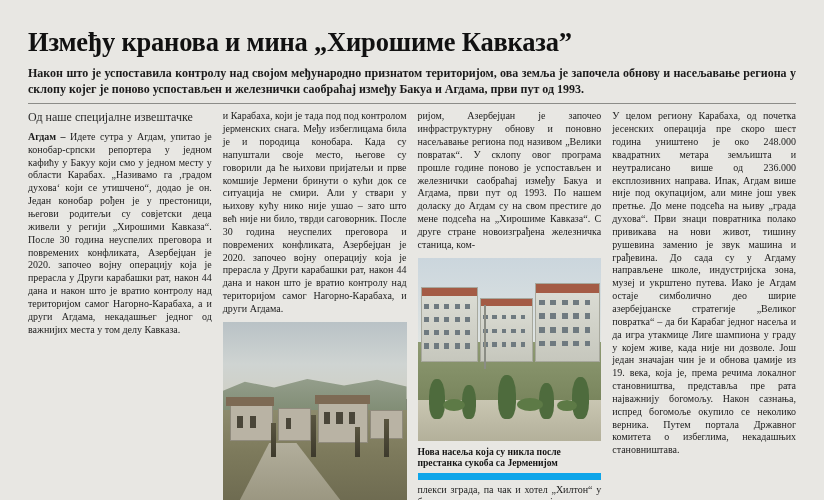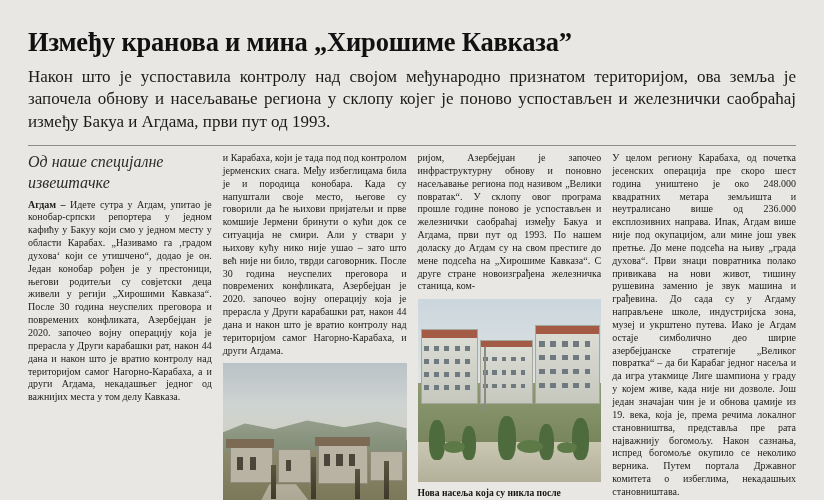--- a/index.html
+++ b/index.html
@@ -26,44 +26,43 @@
   .headline {
     font-family: "Liberation Serif", serif;
     font-size: 26.5px;
     font-weight: bold;
     letter-spacing: -0.2px;
     line-height: 1.12;
     margin: 4px 0 8px 0;
     color: #111;
   }
   .standfirst {
-    font-size: 17px;
-    font-weight: normal;
+    font-size: 12px;
+    font-weight: bold;
     line-height: 1.32;
     color: #1a1a1a;
-    margin-bottom: 12px;
+    margin-bottom: 6px;
     text-align: justify;
   }
   .rule-top {
     border-top: 1px solid #8c8c88;
     margin: 0 0 6px 0;
     height: 0;
   }
   .columns {
     display: flex;
     gap: 11px;
     width: 100%;
   }
   .col {
     width: 25%;
     position: relative;
   }
   .byline {
-    font-style: italic;
-    font-size: 16px;
+    font-size: 12px;
     line-height: 1.3;
     color: #2a2a2a;
     margin-bottom: 5px;
   }
   .byline .b2 { display: block; }
   .body {
     font-size: 10px;
     line-height: 1.285;
     text-align: justify;
     hyphens: auto;
@@ -77,21 +76,21 @@
     width: 100%;
     height: 183px;
     overflow: hidden;
     background: #7b7f72;
   }
   .caption {
     font-size: 9.6px;
     font-weight: bold;
     line-height: 1.2;
     padding: 3px 0 4px 0;
-    border-bottom: 4px solid #0ea5e9;
+    border-bottom: 7px solid #0ea5e9;
     margin-bottom: 4px;
     color: #141414;
   }
   .photo-col { position: relative; }
 
   
   .p1-sky {
     position: absolute; left:0; top:0; width:100%; height:42%;
     background: linear-gradient(#b9c2c6 0%, #cfd4d2 55%, #cfcfc4 100%);
   }

